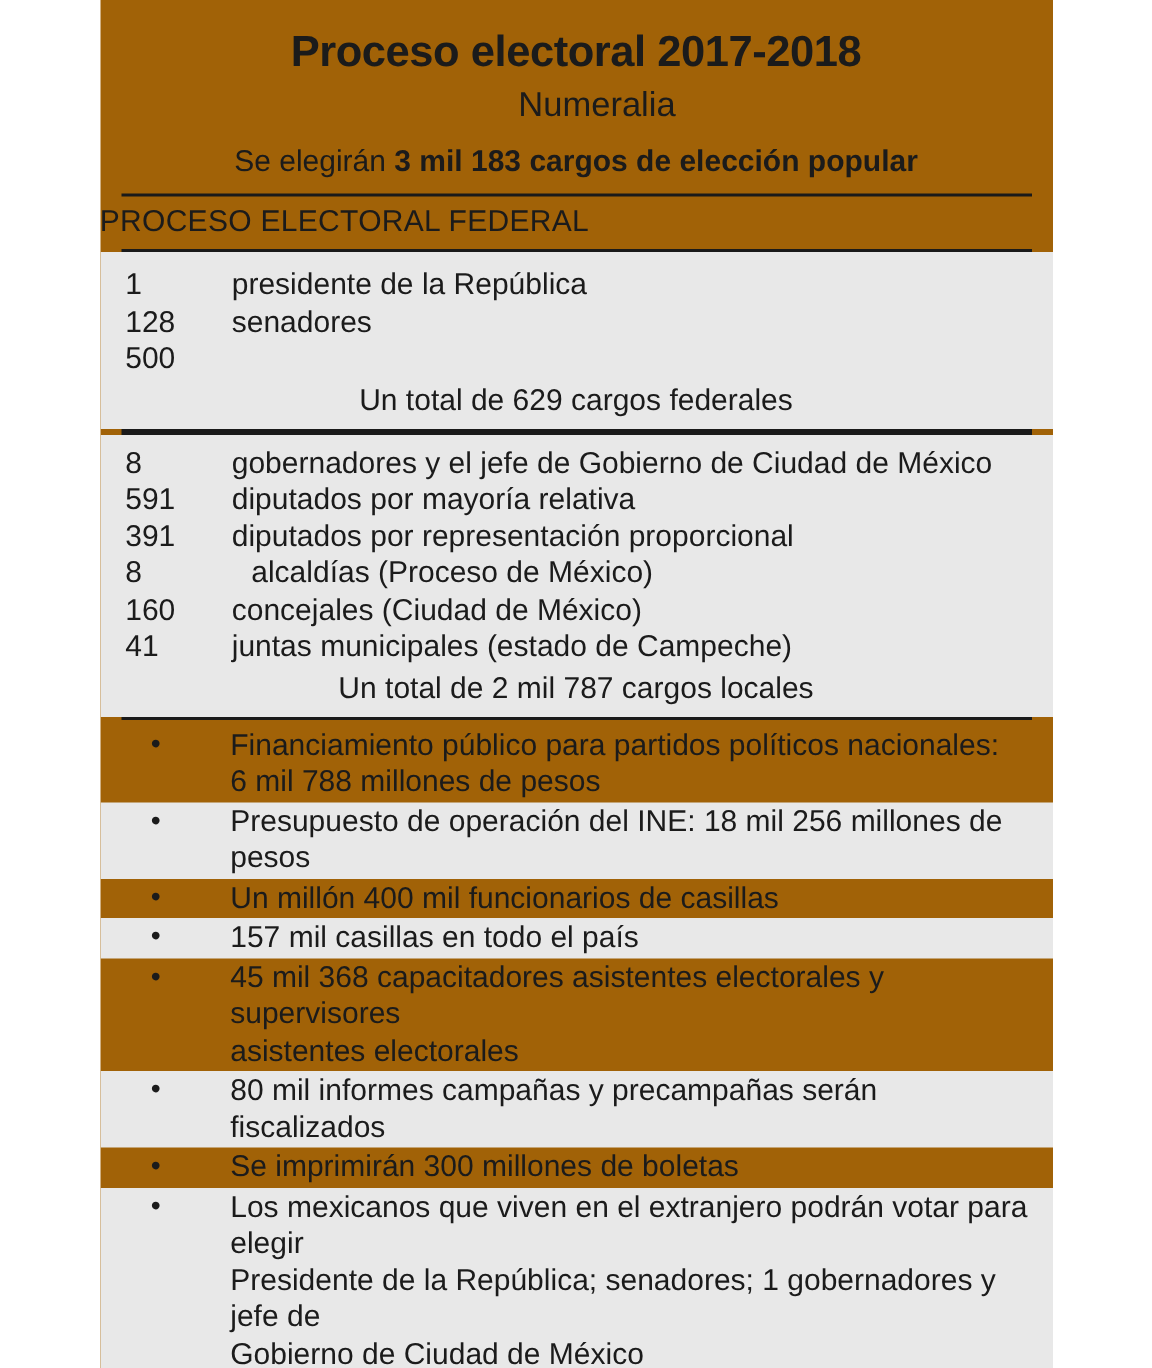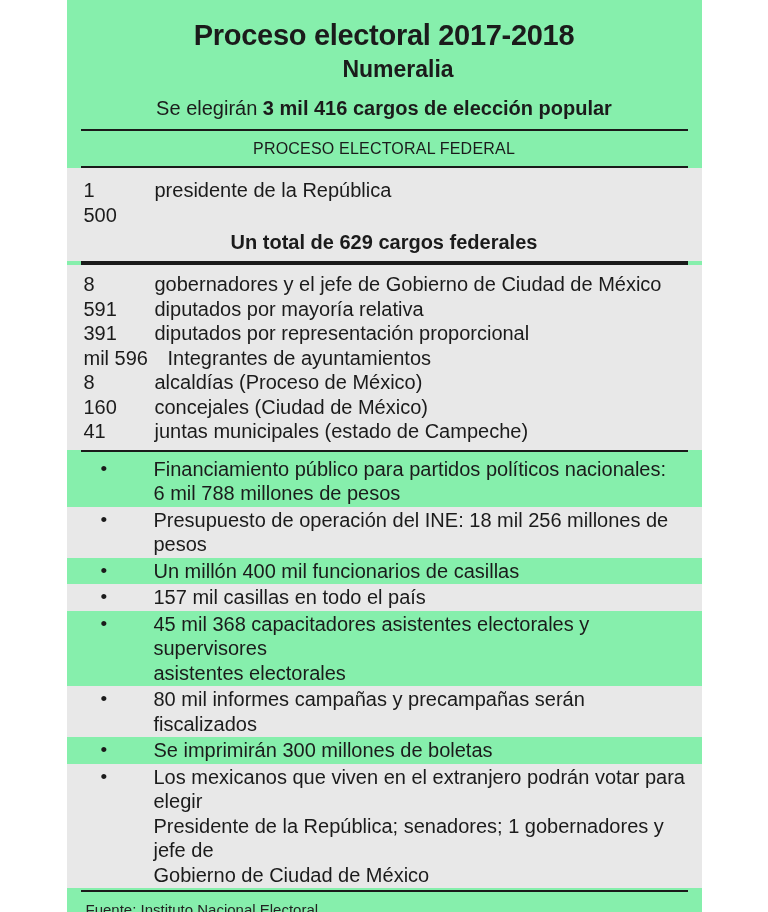--- a/index.html
+++ b/index.html
@@ -1,66 +1,65 @@
 <!DOCTYPE html>
 <html><head>
 <meta charset="utf-8">
 <style>
   html, body { margin: 0; padding: 0; background: #ffffff; }
   .page {
     position: relative;
     width: 635px;
     height: 912px;
     margin: 0 auto;
-    background: #86efac;
+    background: #a16207;
     color: #1b1b1b;
     font-family: "Liberation Sans", sans-serif;
     overflow: hidden;
   }
 
   
   .masthead { text-align: center; padding-top: 18px; }
   .masthead h1 {
     margin: 0;
     font-size: 29px;
     line-height: 34px;
     font-weight: bold;
     letter-spacing: -0.3px;
   }
-  .subtitle { font-size: 23px; line-height: 28px; margin-top: 3px; font-weight: 700; margin-left: 28px; }
+  .subtitle { font-size: 23px; line-height: 28px; margin-top: 3px; font-weight: 400; margin-left: 28px; }
   .intro { margin: 13px 0 9px; font-size: 20px; line-height: 24px; }
   .intro b { font-weight: bold; }
 
   
   .rule { height: 2px; background: #1a1a1a; margin: 0 14px; }
   .band-header {
     height: 35px;
     line-height: 35px;
-    text-align: center;
-    font-size: 16px;
+    font-size: 20px;
     letter-spacing: 0.2px;
   }
 
   
   .gray-block { background: #e8e8e8; }
   .gray-block.federal { padding: 10px 0 6px; }
   .gray-block.local   { padding: 7px 0 6px; }
   .num-row {
     display: grid;
     grid-template-columns: 71px 1fr;
     padding-left: 17px;
     padding-right: 15px;
     font-size: 20px;
     line-height: 24.5px;
   }
   .num-row .num { white-space: nowrap; }
   .num-list.local div.num-row:nth-of-type(4) .txt { padding-left: 13px; }
   .total {
     text-align: center;
-    font-weight: bold;
+    font-weight: normal;
     font-size: 20px;
     line-height: 25px;
     margin-top: 3px;
   }
 
   
   .bullets { padding: 4px 0 2px; }
   .bullet-row {
     display: grid;
     grid-template-columns: 53px 1fr;
@@ -81,33 +80,37 @@
   }
 </style>
 </head>
 <body>
 
 <div class="page">
 
   <header class="masthead">
     <h1>Proceso electoral 2017-2018</h1>
     <div class="subtitle">Numeralia</div>
-    <p class="intro"><span>Se elegirán </span><b>3 mil 416 cargos de elección popular</b></p>
+    <p class="intro"><span>Se elegirán </span><b>3 mil 183 cargos de elección popular</b></p>
   </header>
 
   <div class="rule"></div>
   <div class="band-header">PROCESO ELECTORAL FEDERAL</div>
   <div class="rule"></div>
 
   <section class="gray-block federal">
     <div class="num-list">
 
     <div class="num-row">
           <span class="num">1</span>
           <span class="txt">presidente de la República</span>
+        </div>
+        <div class="num-row">
+          <span class="num">128</span>
+          <span class="txt">senadores</span>
         </div>
         <div class="num-row">
           <span class="num">500</span>
         </div>
       </div>
     <div class="total">Un total de 629 cargos federales</div>
   </section>
 
   <div class="rule"></div>
   <div class="rule"></div>
@@ -121,36 +124,33 @@
         </div>
         <div class="num-row">
           <span class="num">591</span>
           <span class="txt">diputados por mayoría relativa</span>
         </div>
         <div class="num-row">
           <span class="num">391</span>
           <span class="txt">diputados por representación proporcional</span>
         </div>
         <div class="num-row">
-          <span class="num">mil 596</span>
-          <span class="txt">Integrantes de ayuntamientos</span>
-        </div>
-        <div class="num-row">
           <span class="num">8</span>
           <span class="txt">alcaldías (Proceso de México)</span>
         </div>
         <div class="num-row">
           <span class="num">160</span>
           <span class="txt">concejales (Ciudad de México)</span>
         </div>
         <div class="num-row">
           <span class="num">41</span>
           <span class="txt">juntas municipales (estado de Campeche)</span>
         </div>
       </div>
+    <div class="total">Un total de 2 mil 787 cargos locales</div>
   </section>
 
   <div class="rule"></div>
 
   <section class="bullets">
 
   <div class="bullet-row">
         <span class="dot">•</span>
         <span class="btxt">Financiamiento público para partidos políticos nacionales:
 6 mil 788 millones de pesos</span>

